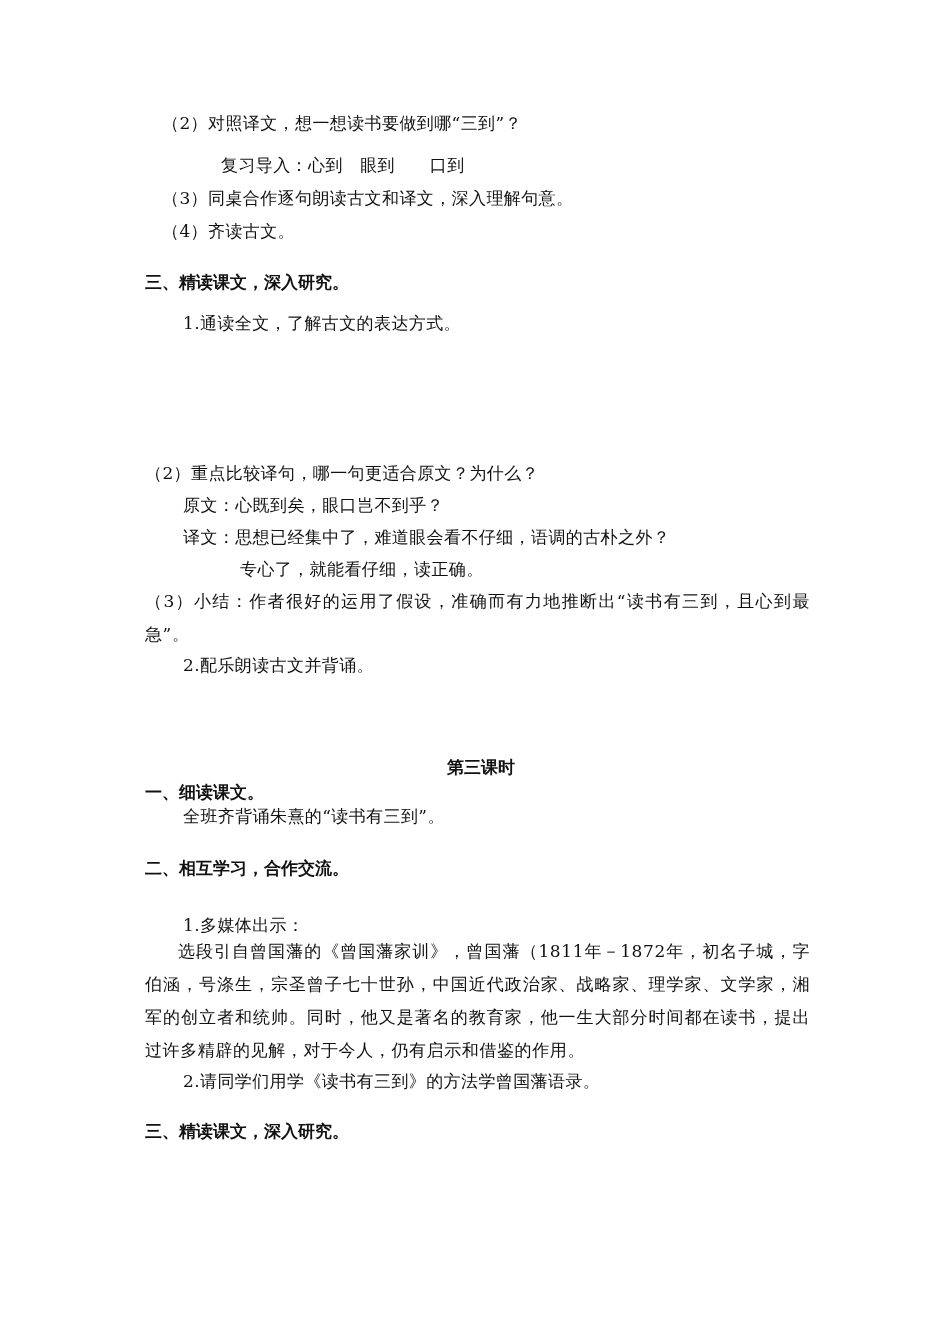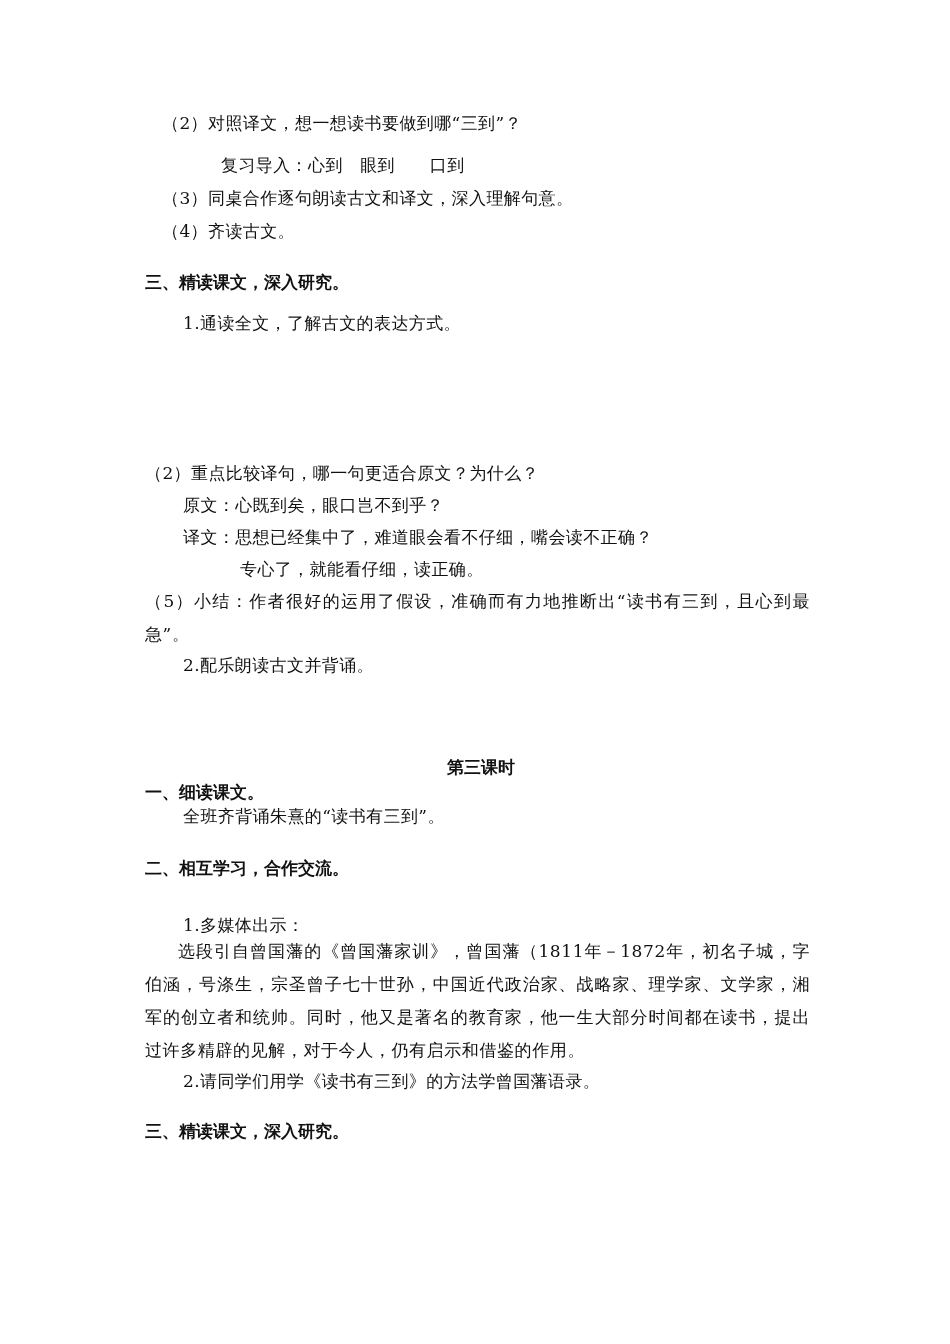--- a/index.html
+++ b/index.html
@@ -58,23 +58,23 @@
 
   <div class="line" style="left:162px; top:113px;">（2）对照译文，想一想读书要做到哪“三到”？</div>
   <div class="line" style="left:221px; top:155px;">复习导入：心到　眼到　　口到</div>
   <div class="line" style="left:162px; top:188px;">（3）同桌合作逐句朗读古文和译文，深入理解句意。</div>
   <div class="line" style="left:162px; top:221px;">（4）齐读古文。</div>
 
   <div class="line heading" style="left:145px; top:272px;">三、精读课文，深入研究。</div>
   <div class="line" style="left:183px; top:293px;margin-top:20px;">1.通读全文，了解古文的表达方式。</div>
   <div class="line" style="left:145px; top:463px;">（2）重点比较译句，哪一句更适合原文？为什么？</div>
   <div class="line" style="left:183px; top:495px;">原文：心既到矣，眼口岂不到乎？</div>
-  <div class="line" style="left:183px; top:527px;">译文：思想已经集中了，难道眼会看不仔细，嘴会读不正确？</div>
+  <div class="line" style="left:183px; top:527px;">译文：思想已经集中了，难道眼会看不仔细，语调的古朴之外？</div>
   <div class="line" style="left:240px; top:559px;">专心了，就能看仔细，读正确。</div>
-  <div class="para" style="top:585px;">（5）小结：作者很好的运用了假设，准确而有力地推断出“读书有三到，且心到最急”。</div>
+  <div class="para" style="top:585px;">（3）小结：作者很好的运用了假设，准确而有力地推断出“读书有三到，且心到最急”。</div>
   <div class="line" style="left:183px; top:655px;text-align:right;">2.配乐朗读古文并背诵。</div>
 
   <div class="line heading center" style="top:757px;">第三课时</div>
   <div class="line heading" style="left:145px; top:782px;">一、细读课文。</div>
   <div class="line" style="left:183px; top:806px;">全班齐背诵朱熹的“读书有三到”。</div>
   <div class="line heading" style="left:145px; top:858px;">二、相互学习，合作交流。</div>
   <div class="line" style="left:183px; top:915px;">1.多媒体出示：</div>
   <div class="para" style="top:935px; text-indent:33px;">选段引自曾国藩的《曾国藩家训》，曾国藩（1811年－1872年，初名子城，字伯涵，号涤生，宗圣曾子七十世孙，中国近代政治家、战略家、理学家、文学家，湘军的创立者和统帅。同时，他又是著名的教育家，他一生大部分时间都在读书，提出过许多精辟的见解，对于今人，仍有启示和借鉴的作用。</div>
   <div class="line" style="left:183px; top:1071px;">2.请同学们用学《读书有三到》的方法学曾国藩语录。</div>
   <div class="line heading" style="left:145px; top:1121px;">三、精读课文，深入研究。</div>

